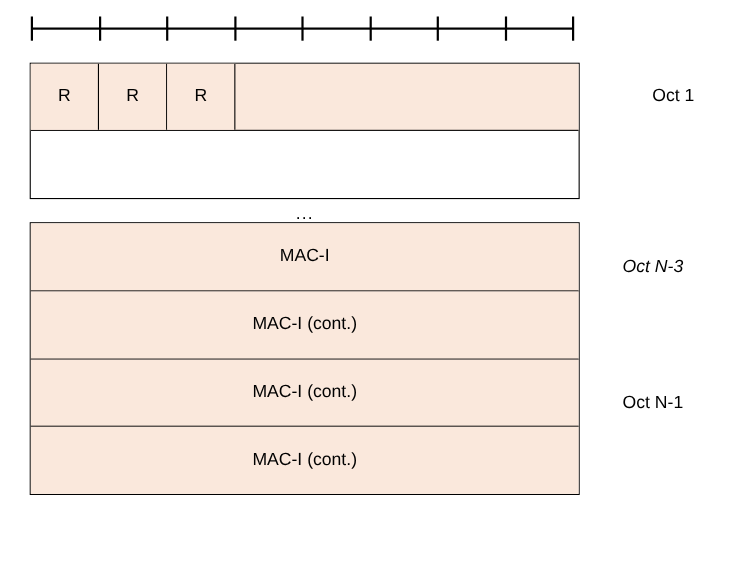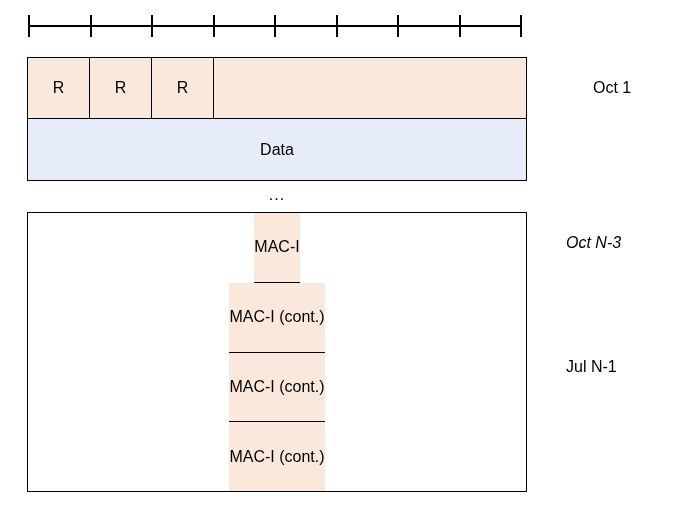--- a/index.html
+++ b/index.html
@@ -50,21 +50,21 @@
   .block {
     position: absolute;
     left: 27px;
     width: 500px;
     border: 1.6px solid #000000;
     box-sizing: border-box;
     display: flex;
     flex-direction: column;
   }
   .block1 { top: 57px;  height: 124px; }
-  .block2 { top: 212px; height: 280px; align-items: center; }
+  .block2 { top: 202px; height: 248px; }
 
   .row {
     display: flex;
     align-items: center;
     justify-content: center;
     box-sizing: border-box;
   }
   .header-row {
     height: 61px;
     border-bottom: 1.6px solid #000000;
@@ -149,23 +149,20 @@
       <div class="cell r-cell">
         <span>R</span>
       </div>
       <div class="cell r-cell">
         <span>R</span>
       </div>
       <div class="cell r-cell">
         <span>R</span>
       </div>
     </div>
-    <div class="row data-row">
-      <span>Data</span>
-    </div>
   </div>
 
   <div class="ellipsis">...</div>
 
   <div class="block block2">
     <div class="row maci-row">
       <span>MAC-I</span>
     </div>
     <div class="row maci-row">
       <span>MAC-I (cont.)</span>
@@ -173,15 +170,15 @@
     <div class="row maci-row">
       <span>MAC-I (cont.)</span>
     </div>
     <div class="row maci-row">
       <span>MAC-I (cont.)</span>
     </div>
   </div>
 
   <div class="oct-label oct1">Oct 1</div>
   <div class="oct-label octN3">Oct N-3</div>
-  <div class="oct-label octN1">Jul N-1</div>
+  <div class="oct-label octN1">Oct N-1</div>
 
 </div>
 
 </body></html>

